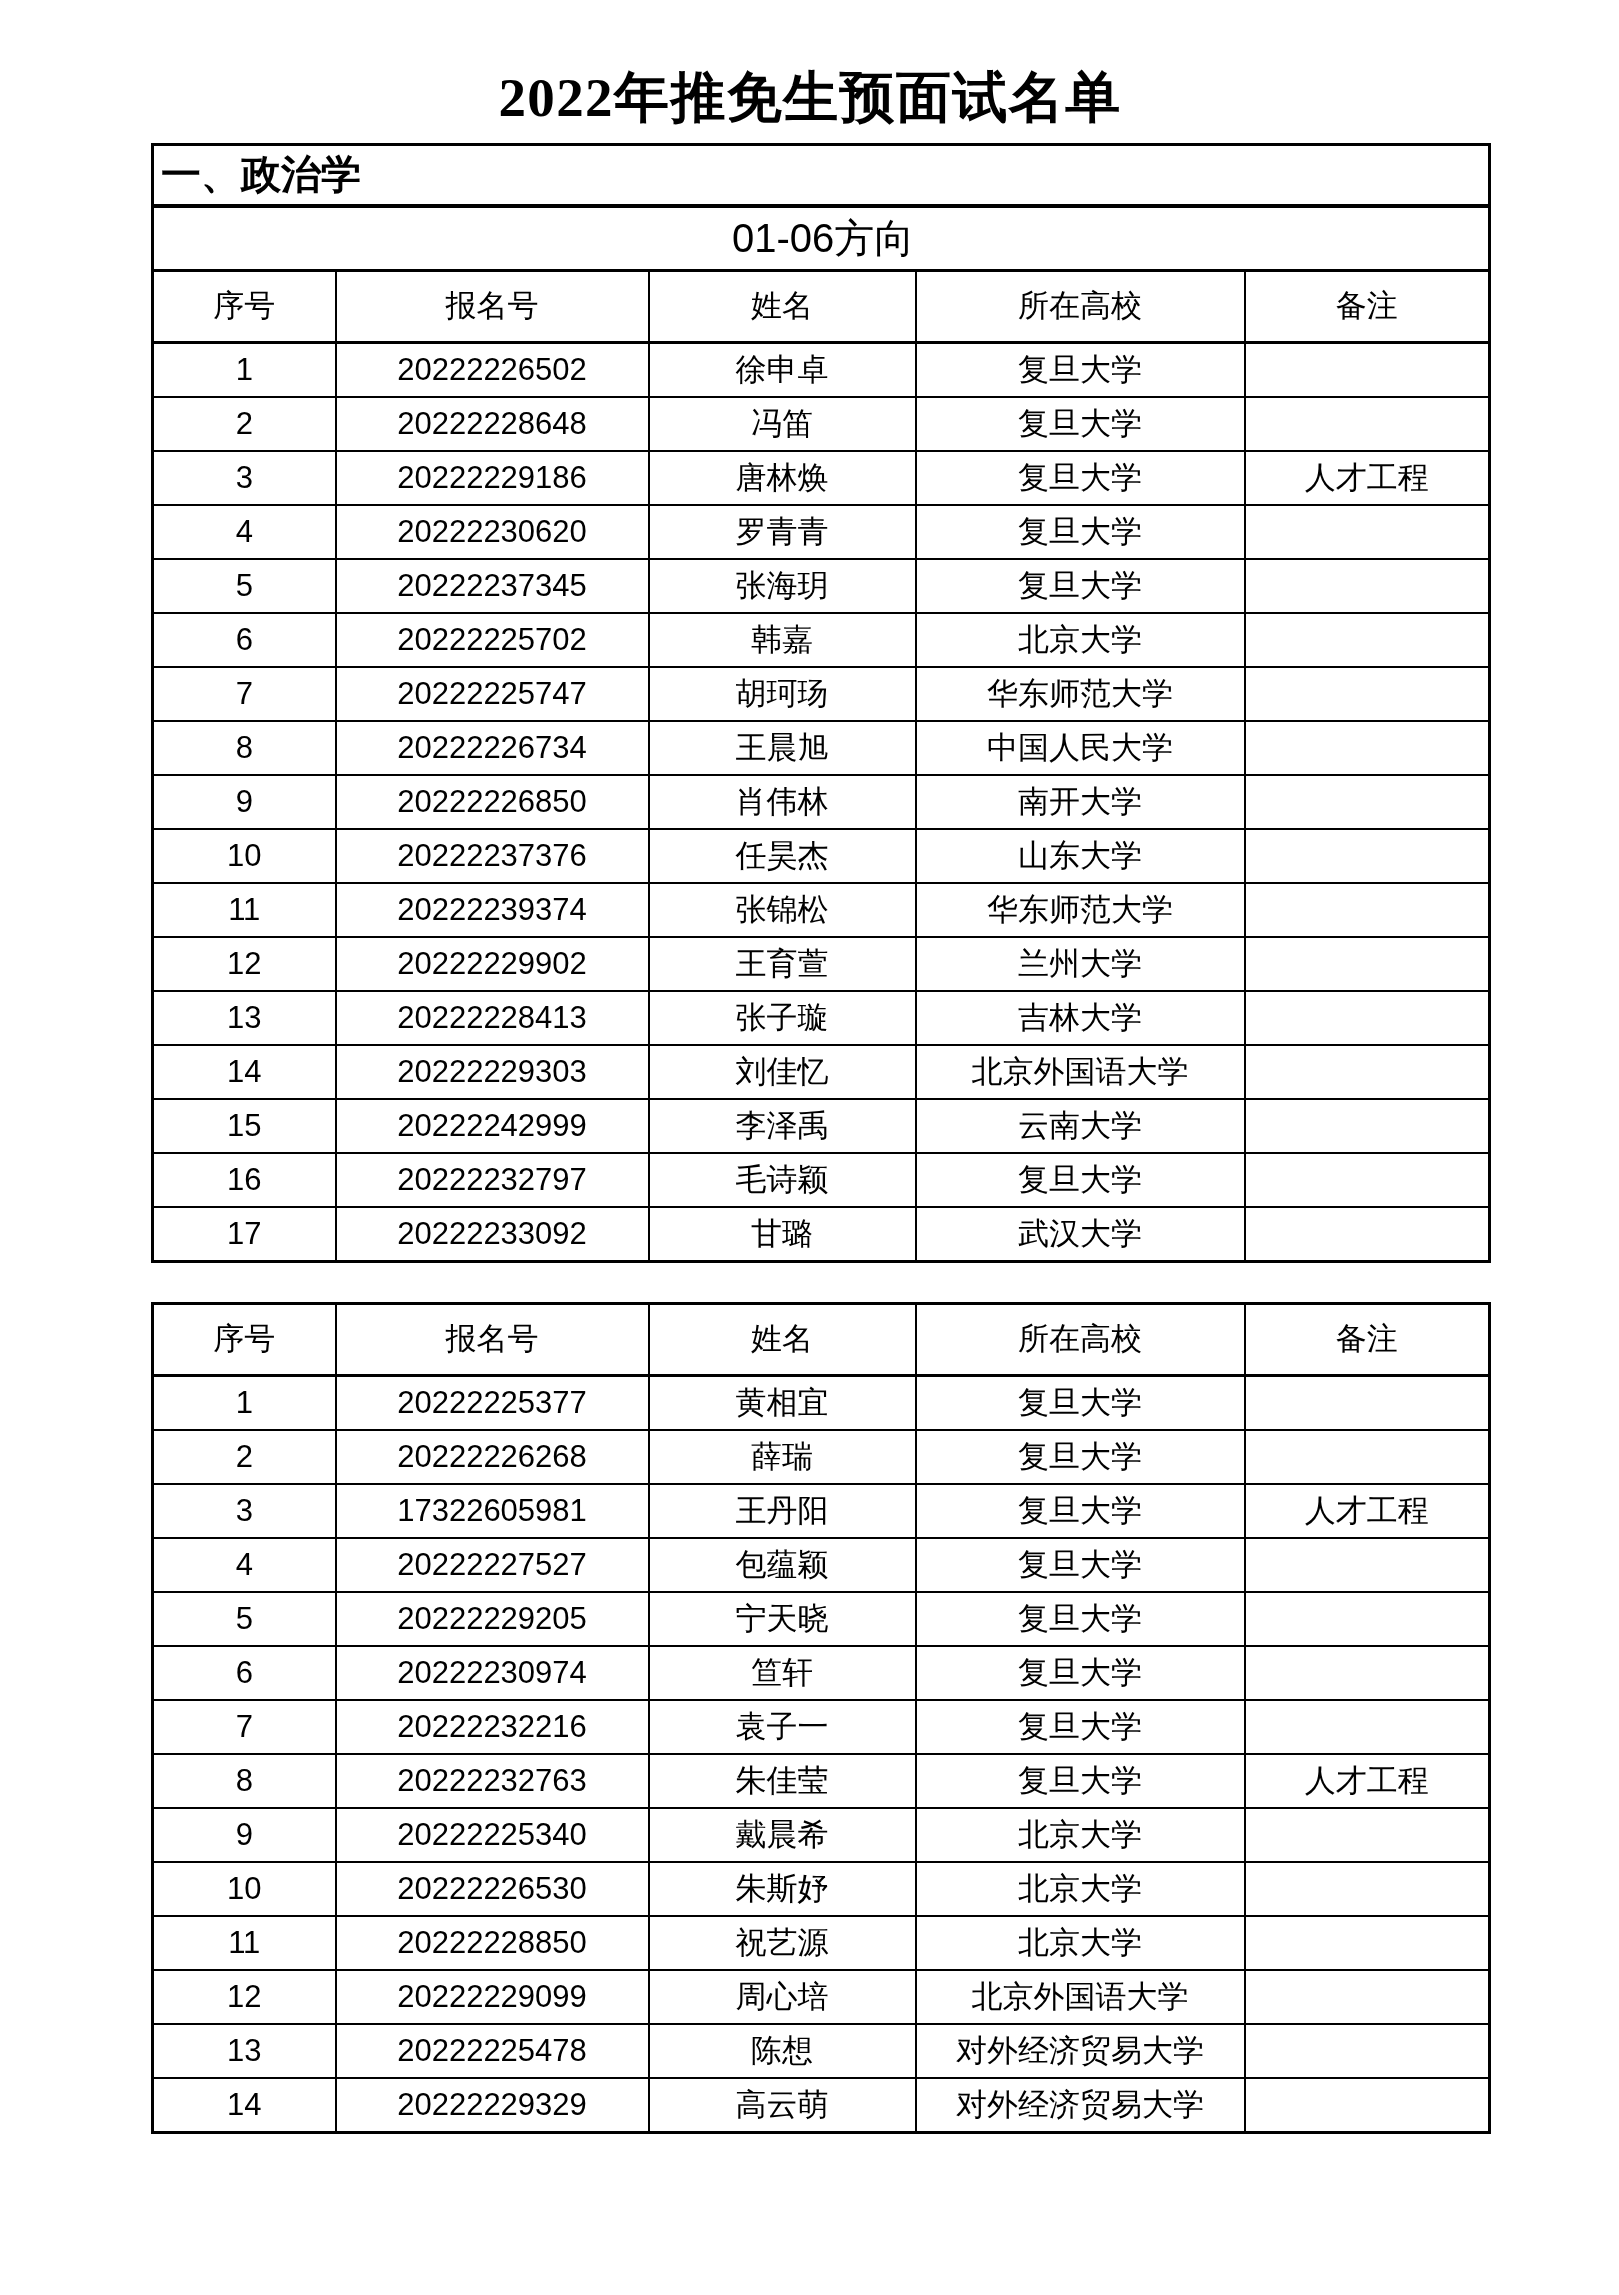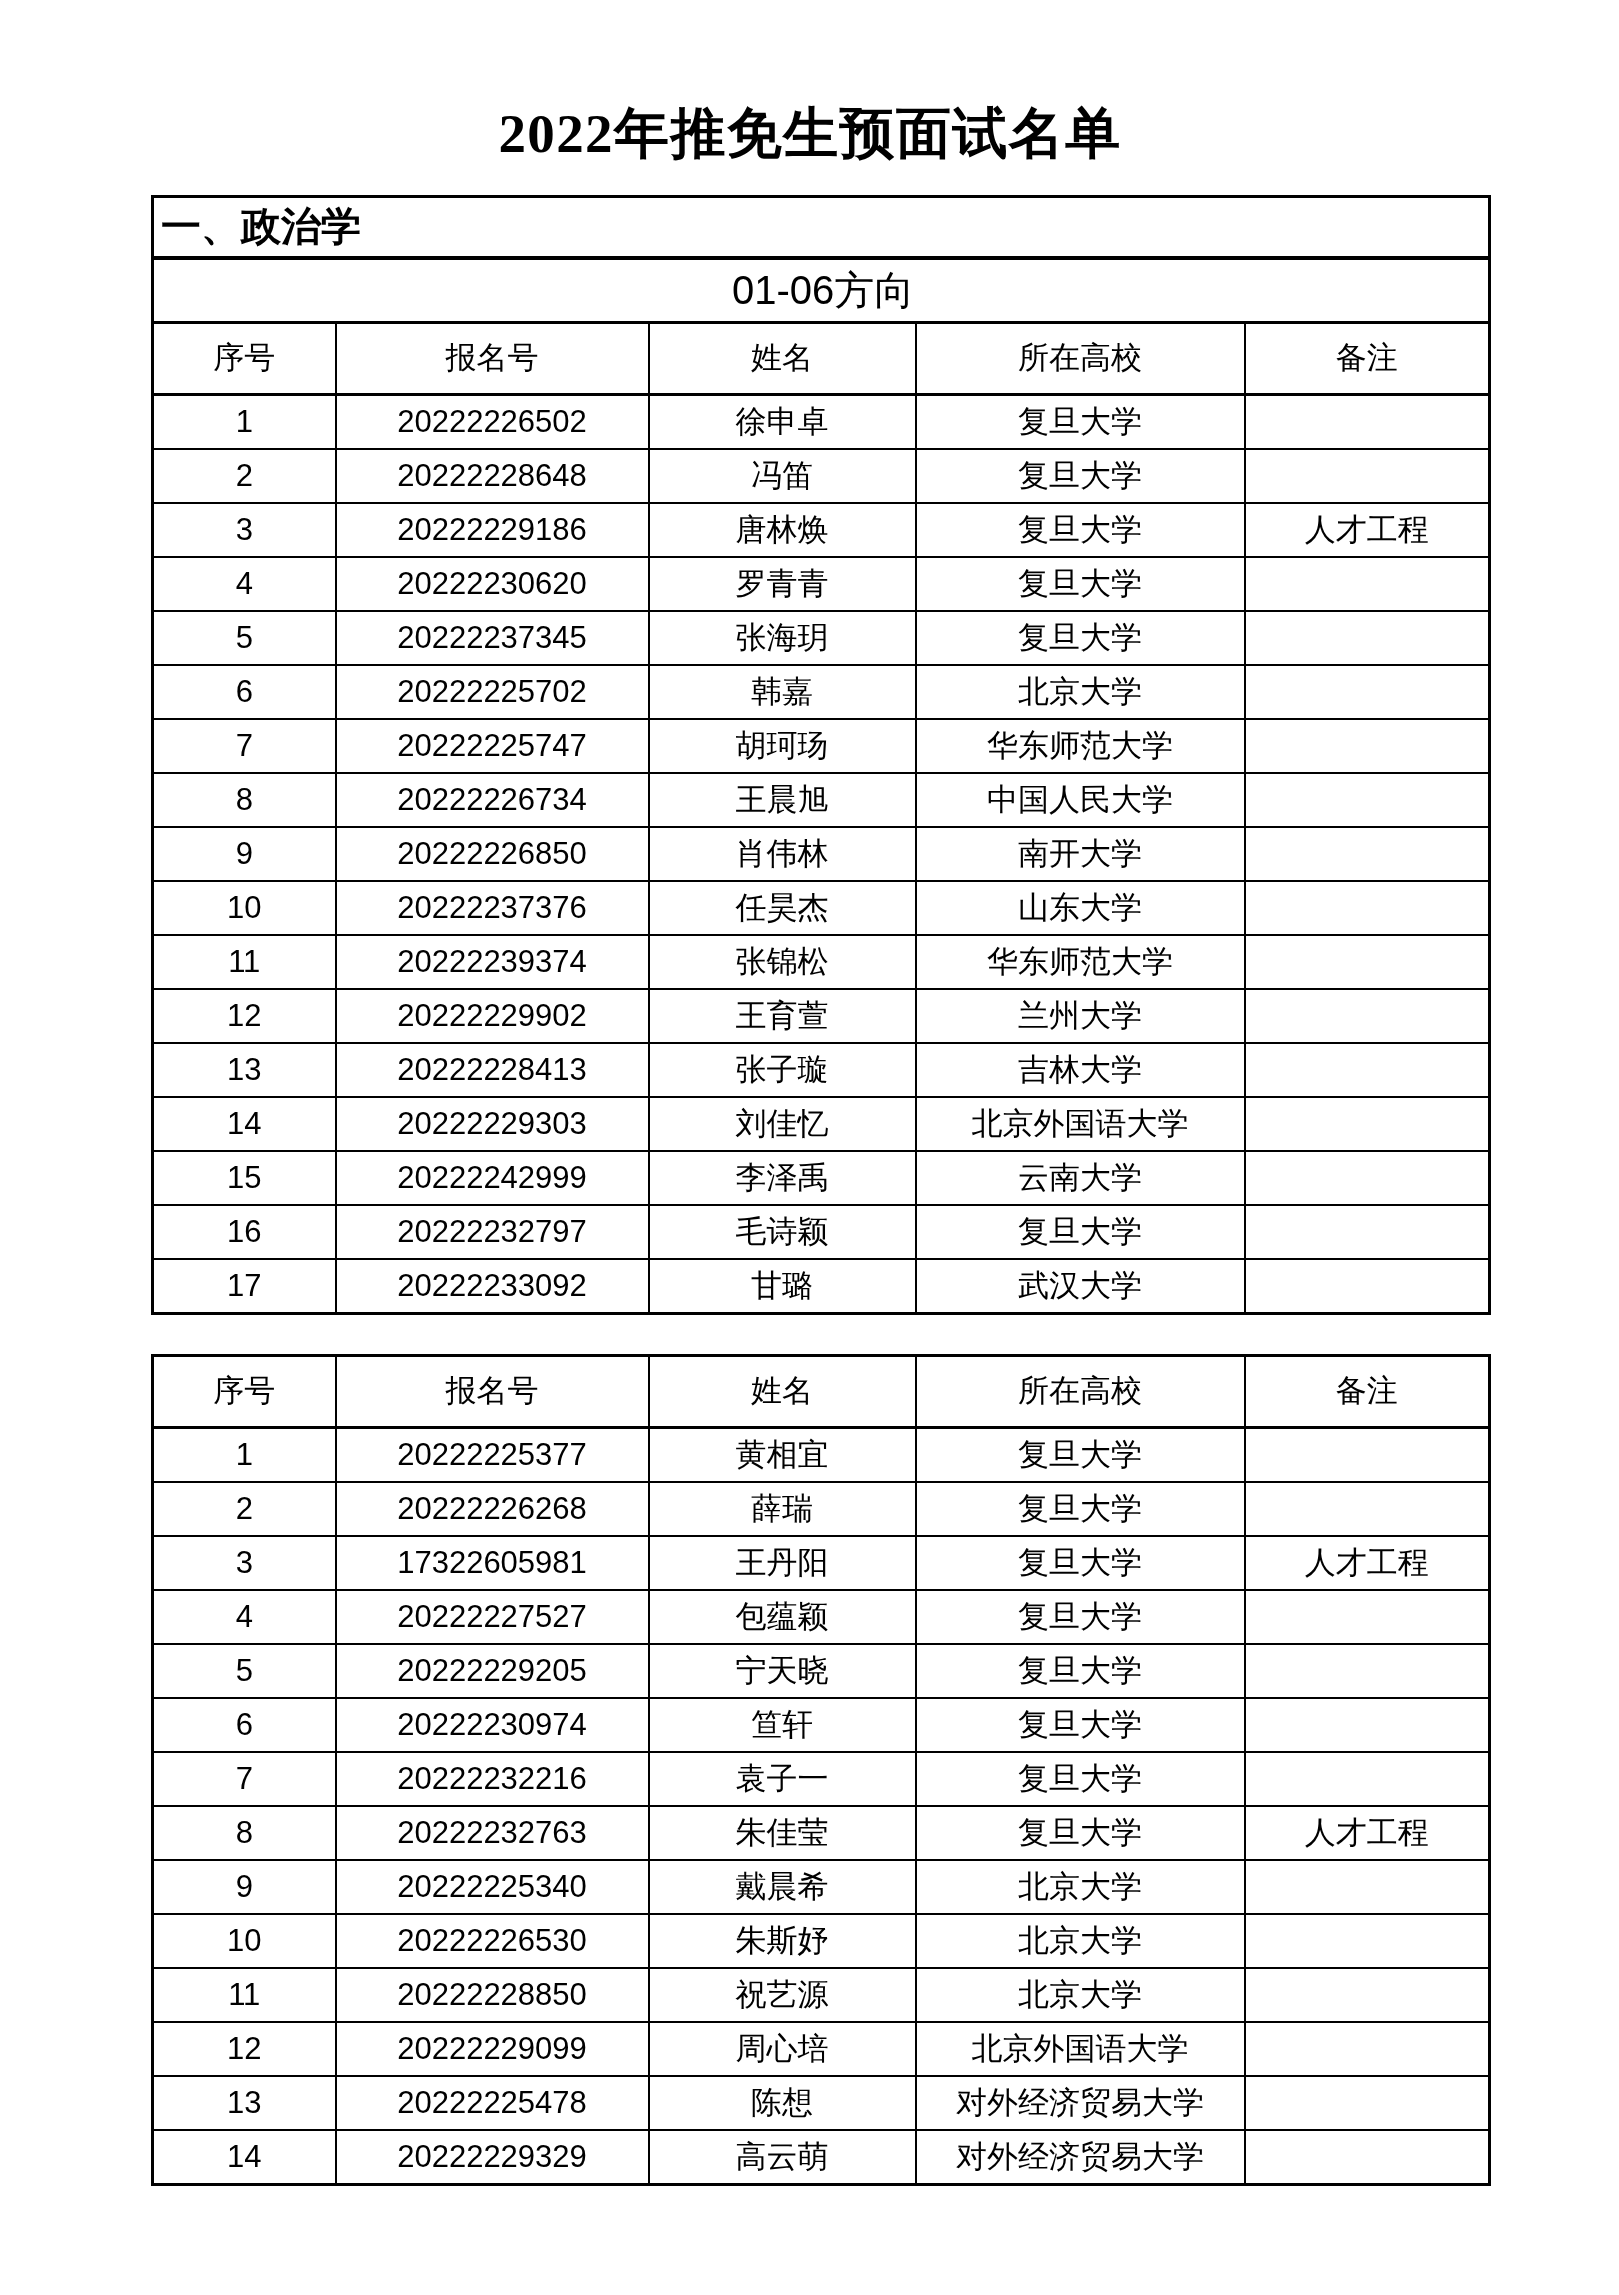--- a/index.html
+++ b/index.html
@@ -9,36 +9,36 @@
     color: #000000;
   }
   body {
     width: 1620px;
     height: 2295px;
     position: relative;
     font-family: "Liberation Sans", sans-serif;
   }
   .page-title {
     margin: 0;
-    padding-top: 104px;
+    padding-top: 68px;
     text-align: center;
     font-family: "Liberation Serif", serif;
     font-weight: bold;
     font-size: 55px;
     line-height: 1.1;
     letter-spacing: 1.4px;
   }
   table.roster {
     border-collapse: collapse;
     table-layout: fixed;
     width: 1336px;
     margin-left: 151px;
     border: 3.6px solid #000;
   }
-  #table1 { margin-top: 30px; }
+  #table1 { margin-top: 14px; }
   #table2 { margin-top: 39px; }
 
   col.c-no     { width: 183px; }
   col.c-id     { width: 313px; }
   col.c-name   { width: 267px; }
   col.c-school { width: 329px; }
   col.c-note   { width: 245px; }
 
   .section-row td {
     height: 58px;

